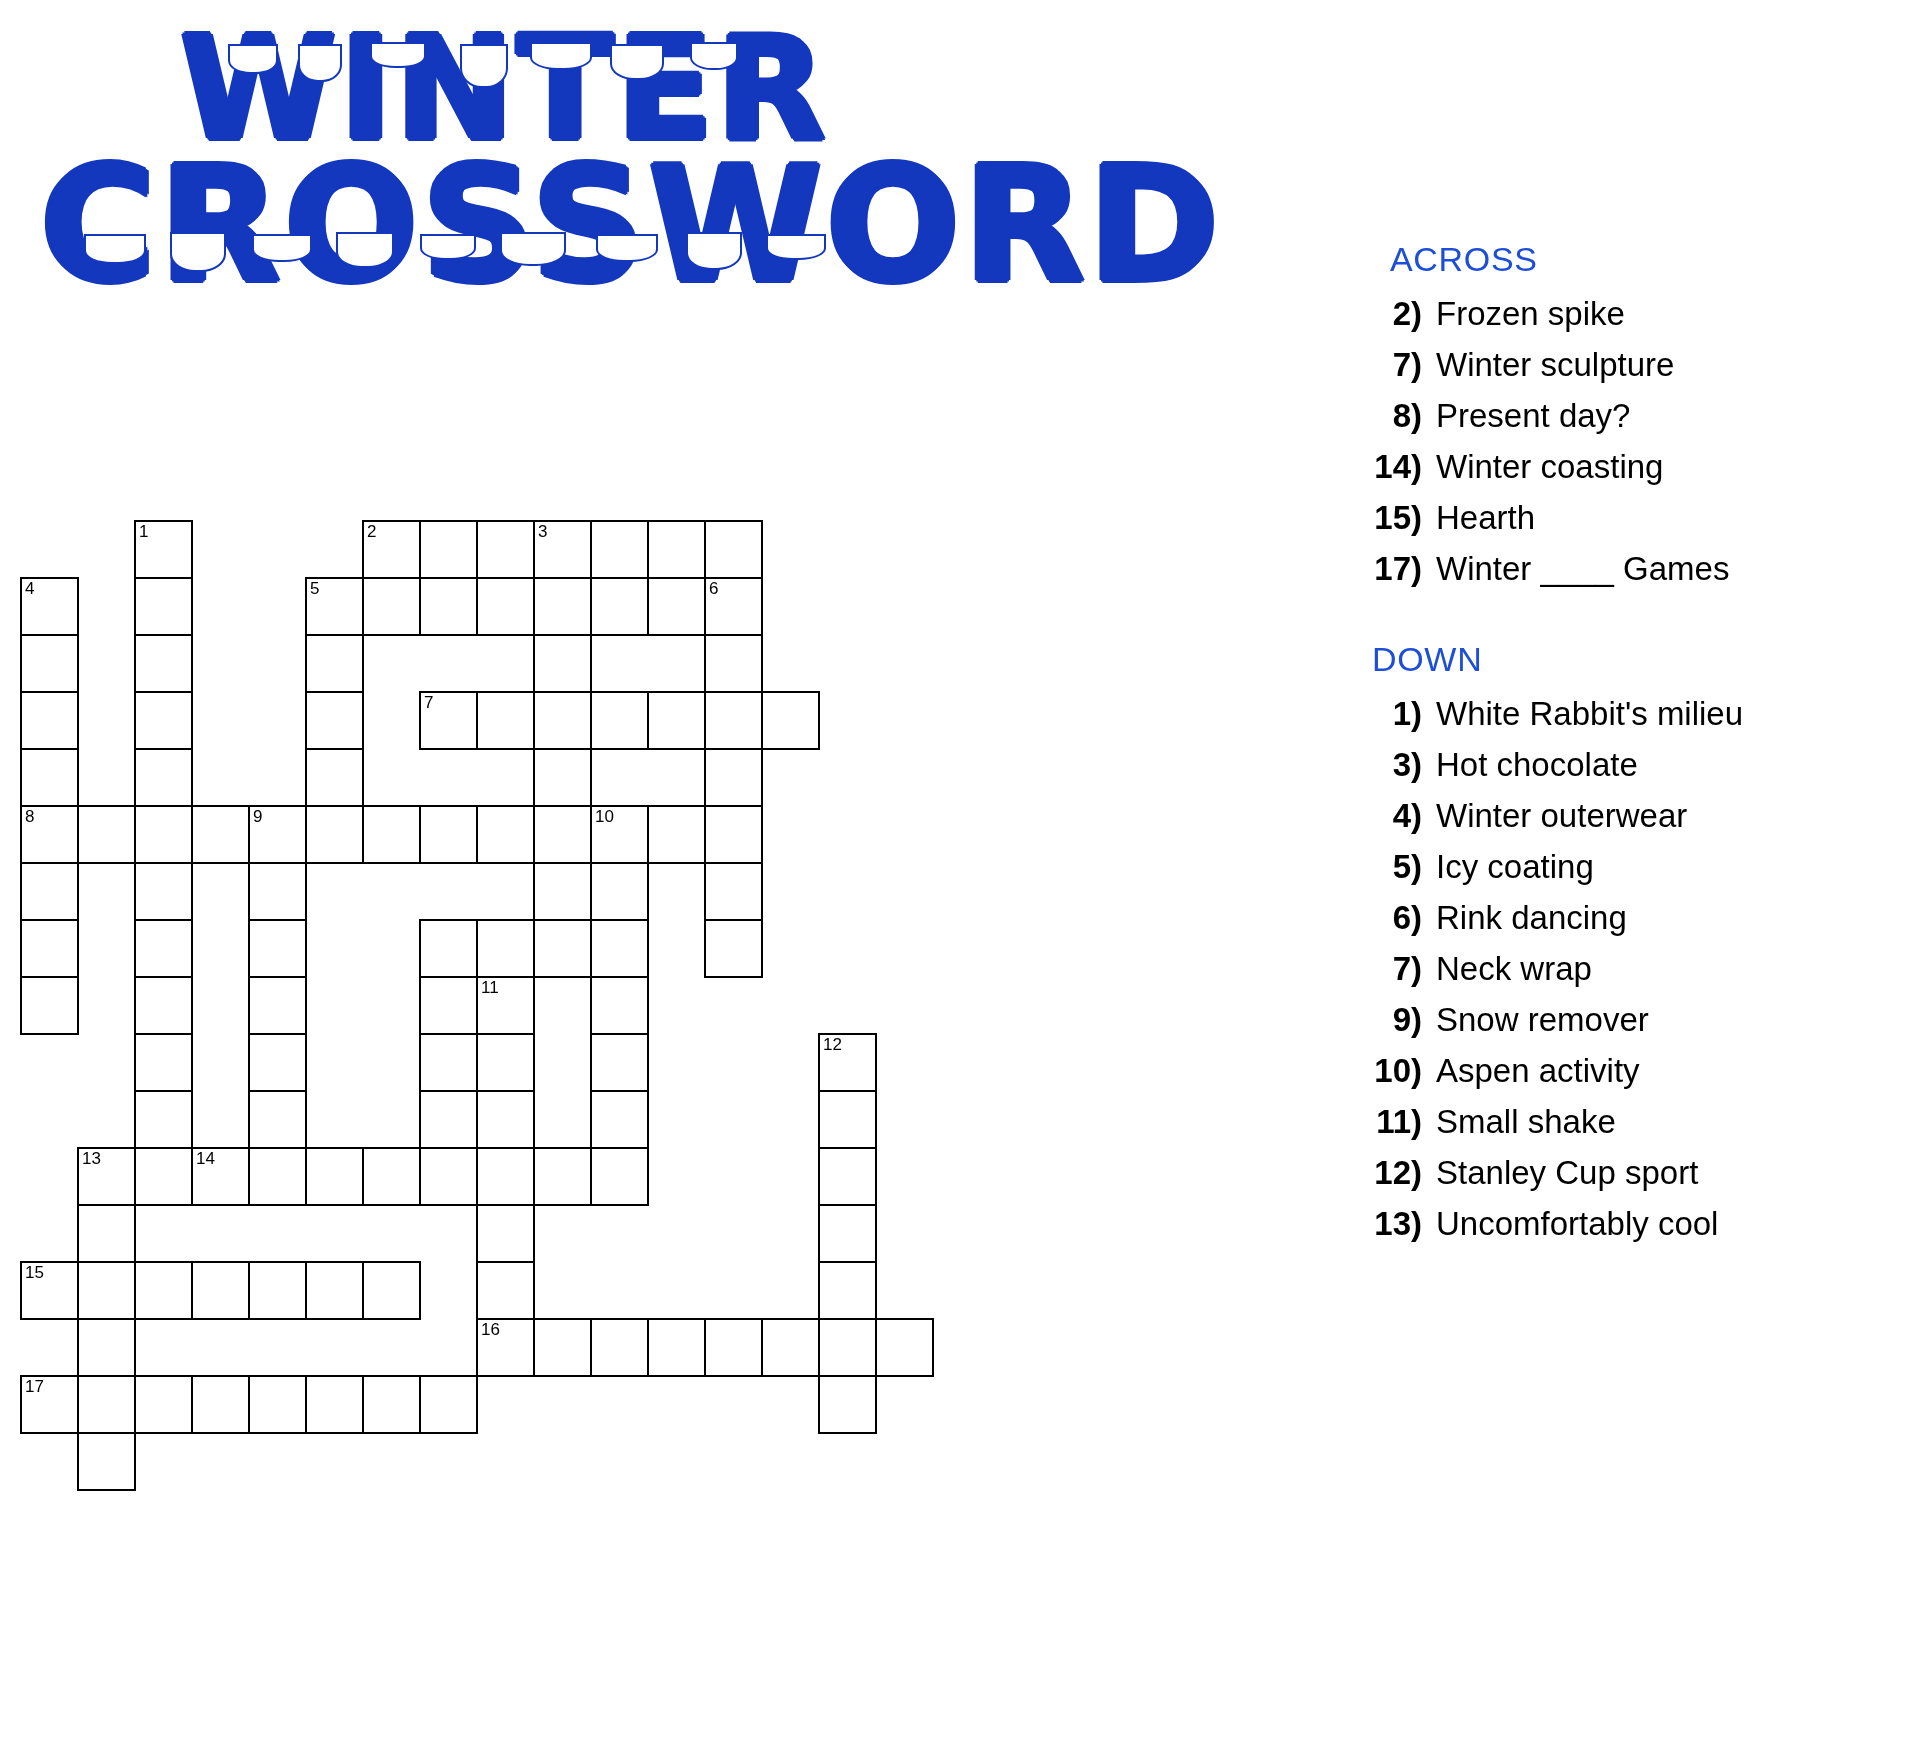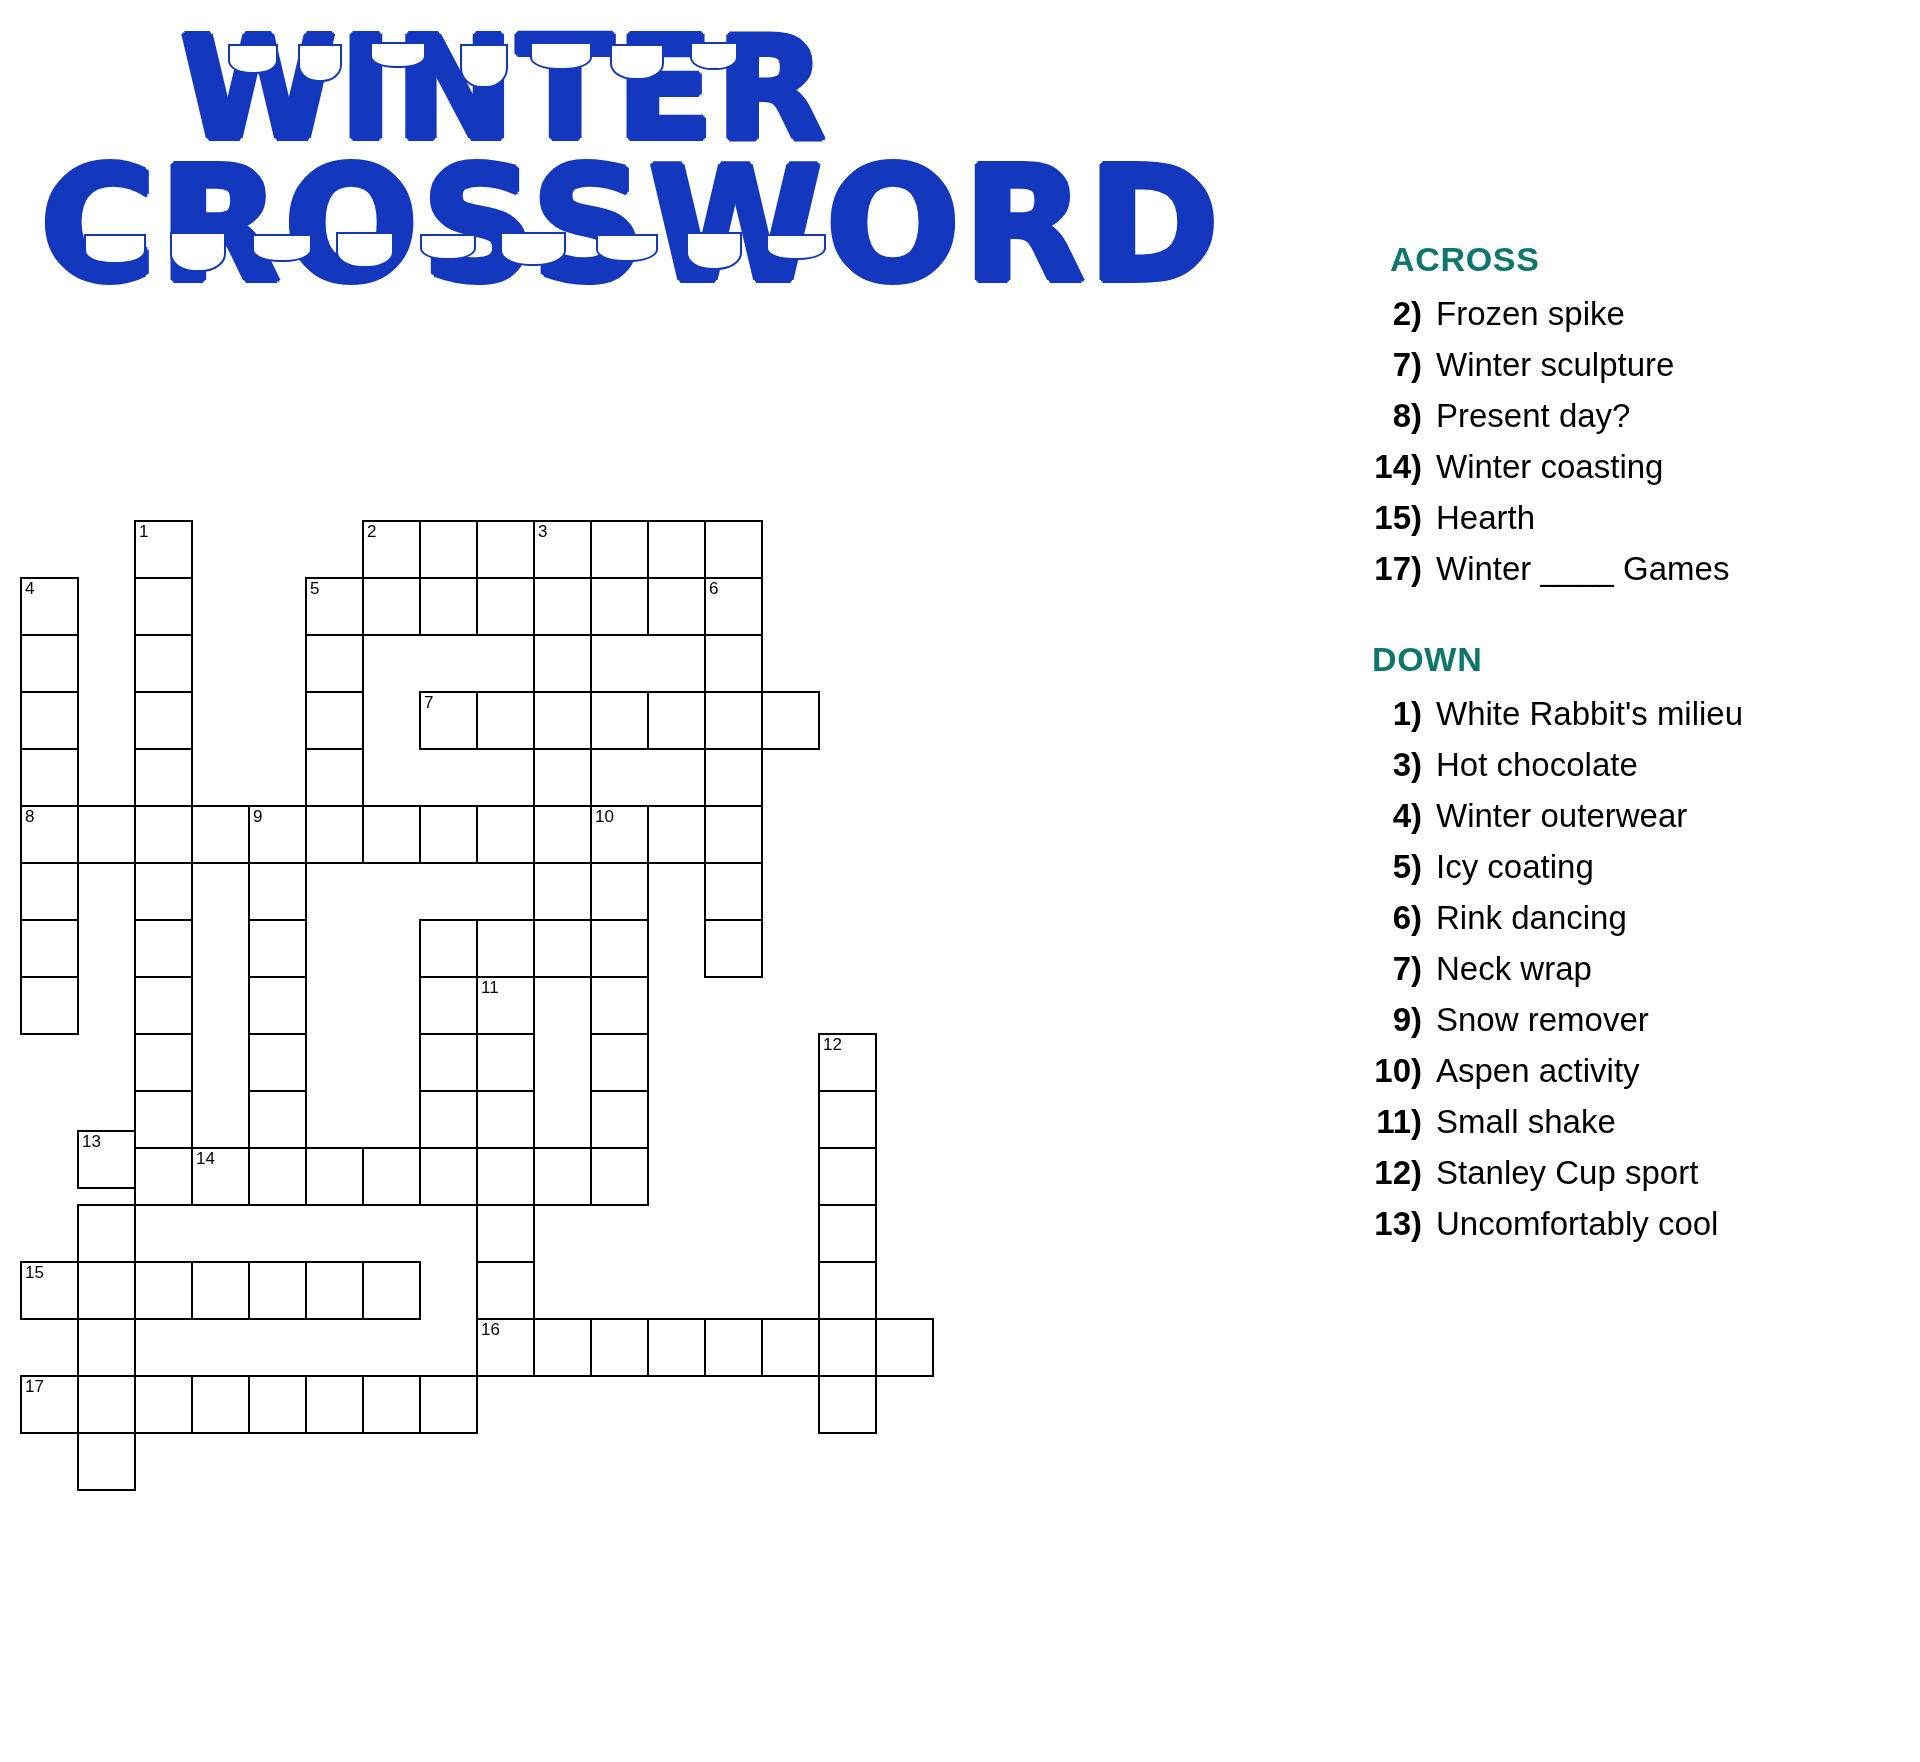--- a/index.html
+++ b/index.html
@@ -85,22 +85,22 @@
 
   
   .clues {
     position: absolute;
     left: 1330px;
     top: 240px;
     width: 580px;
   }
   .clue-heading {
     font-size: 34px;
-    font-weight: bold;
-    color: #0f766e;
+    font-weight: normal;
+    color: #1d4ed8;
     text-align: left;
     margin: 0 0 16px 60px;
     letter-spacing: 0.02em;
   }
   .clue-heading.down {
     margin-top: 52px;
     margin-left: 42px;
   }
   .clue-row {
     display: flex;
@@ -250,21 +250,21 @@
       <div class="cell" style="left: 570px; top: 513px;"></div>
       <div class="cell" style="left: 798px; top: 513px;">
         <span class="num">12</span>
       </div>
       <div class="cell" style="left: 114px; top: 570px;"></div>
       <div class="cell" style="left: 228px; top: 570px;"></div>
       <div class="cell" style="left: 399px; top: 570px;"></div>
       <div class="cell" style="left: 456px; top: 570px;"></div>
       <div class="cell" style="left: 570px; top: 570px;"></div>
       <div class="cell" style="left: 798px; top: 570px;"></div>
-      <div class="cell" style="left: 57px; top: 610px; padding-left: 14px;">
+      <div class="cell" style="left: 57px; top: 627px; padding-left: 14px;">
         <span class="num">13</span>
       </div>
       <div class="cell" style="left: 114px; top: 627px;"></div>
       <div class="cell" style="left: 171px; top: 627px;">
         <span class="num">14</span>
       </div>
       <div class="cell" style="left: 228px; top: 627px;"></div>
       <div class="cell" style="left: 285px; top: 627px;"></div>
       <div class="cell" style="left: 342px; top: 627px;"></div>
       <div class="cell" style="left: 399px; top: 627px;"></div>

